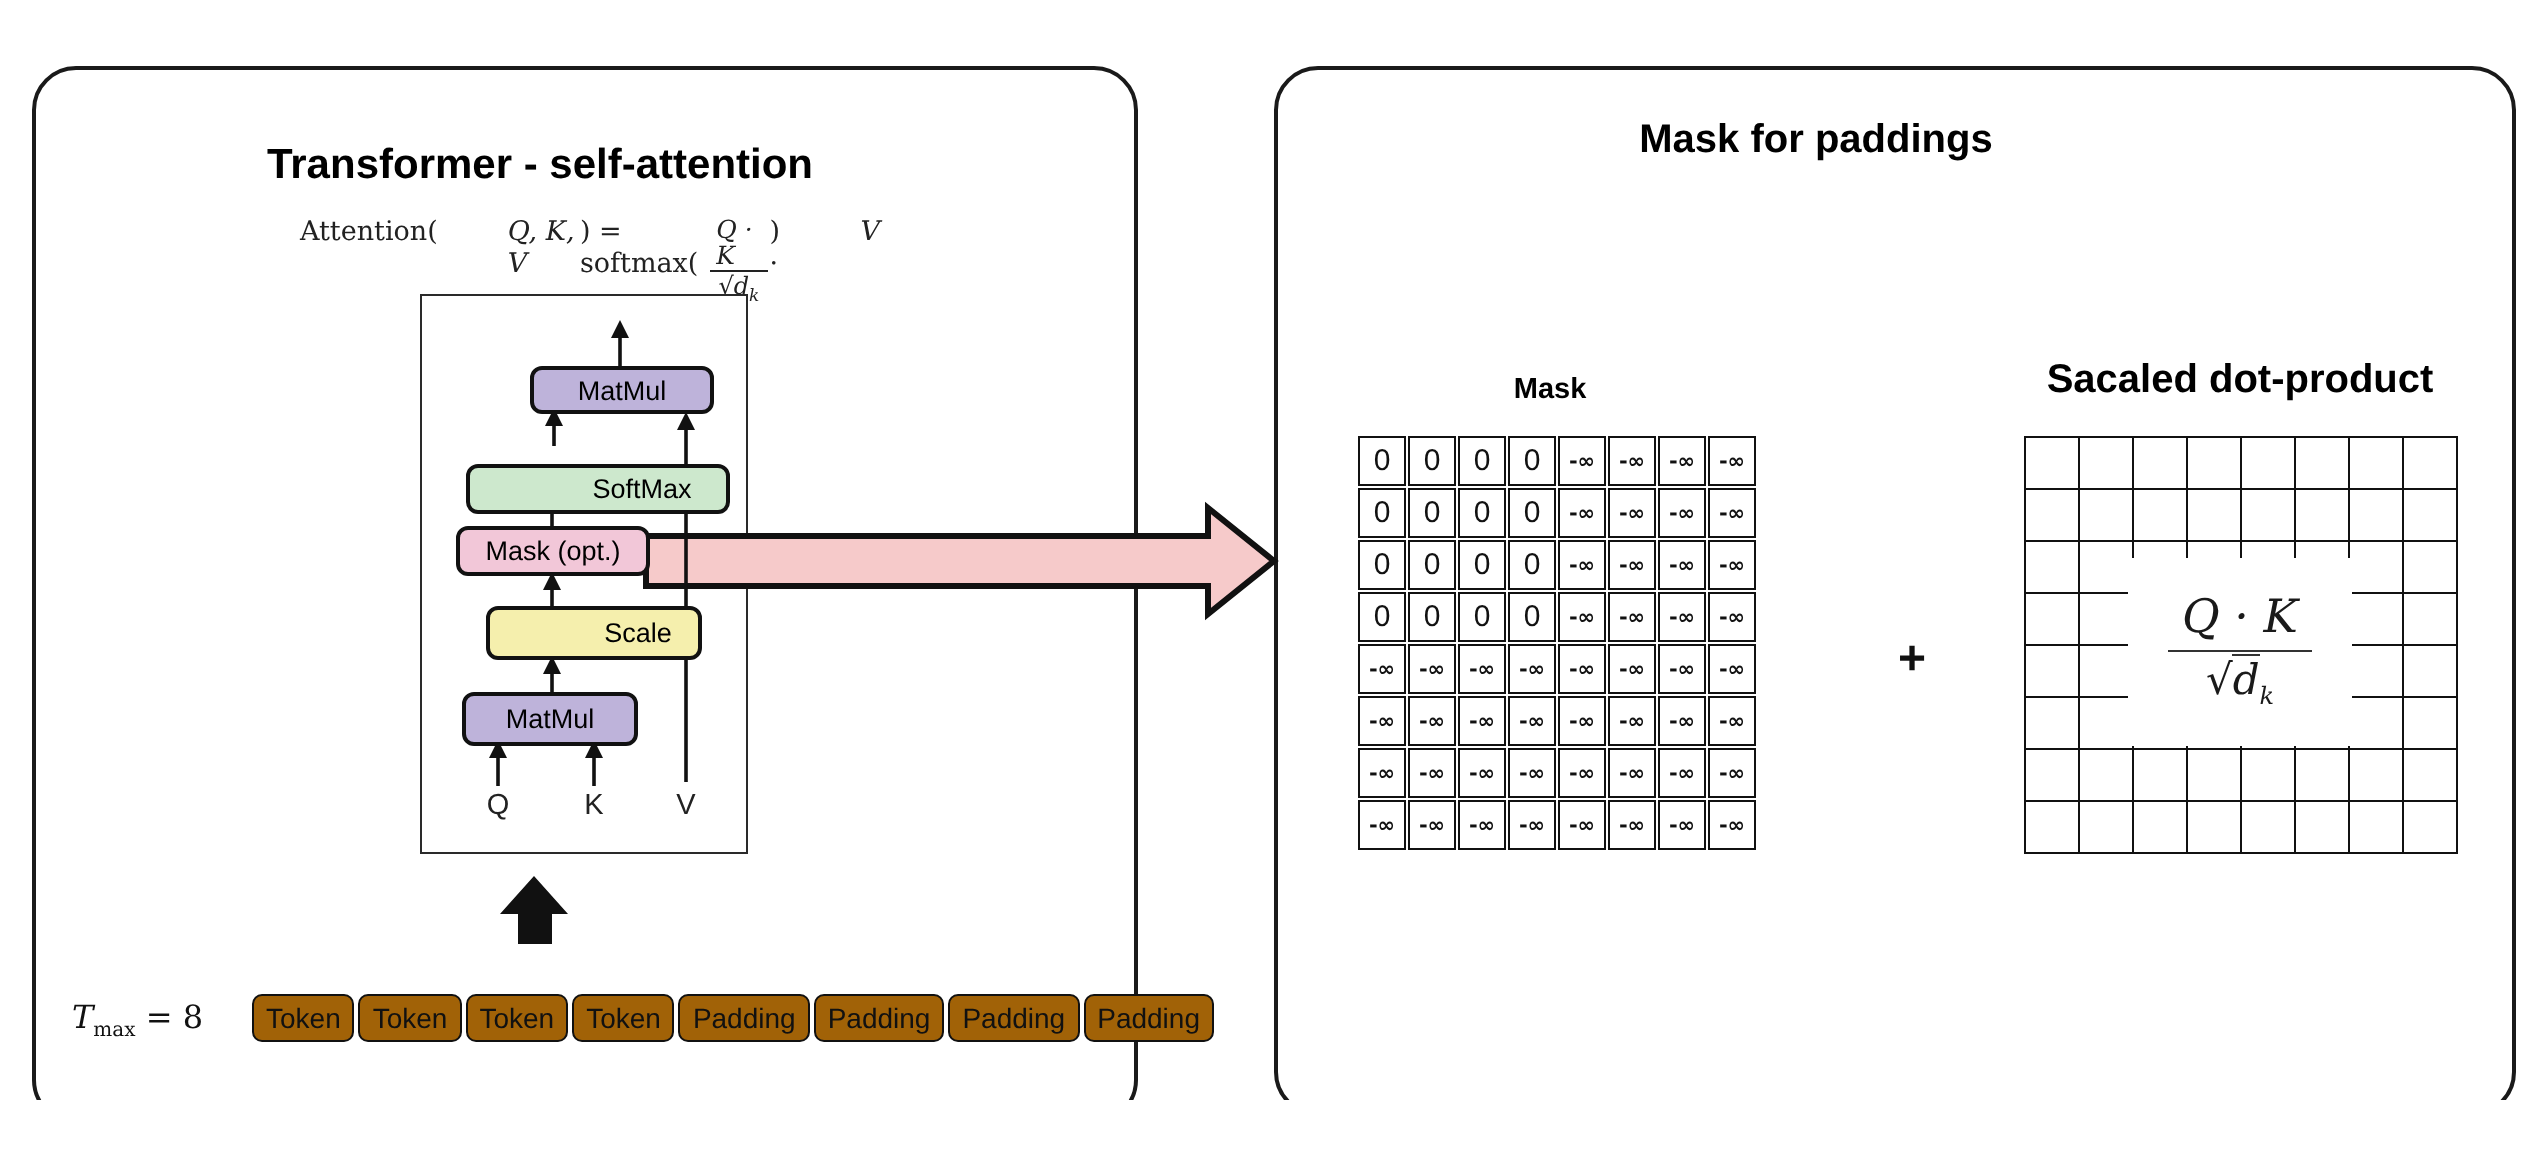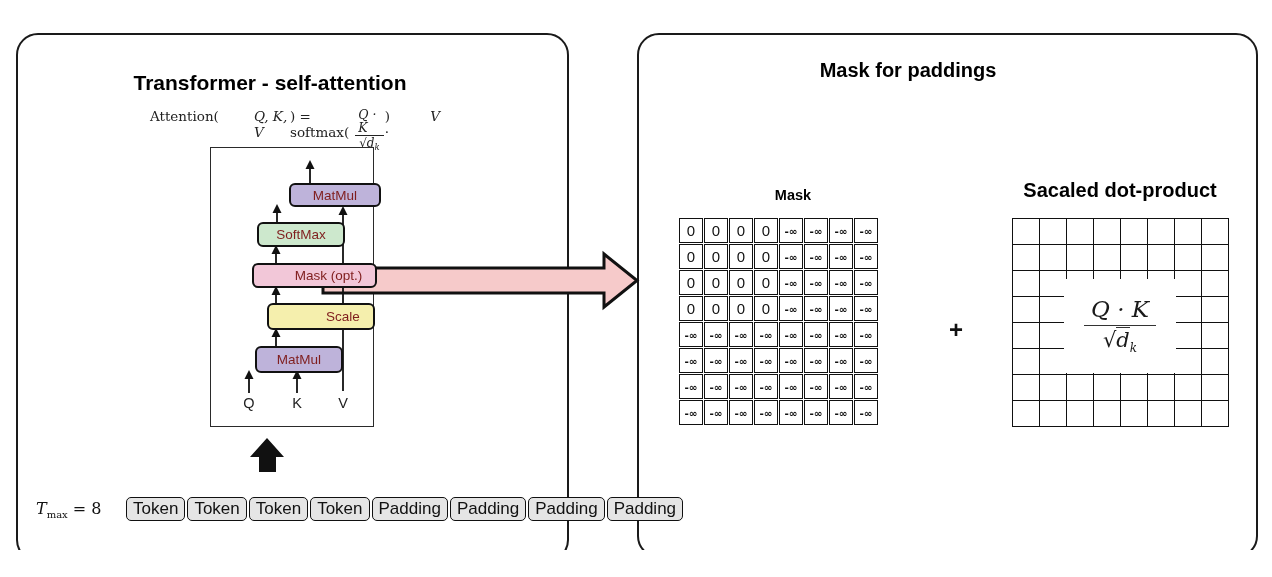--- a/index.html
+++ b/index.html
@@ -20,42 +20,42 @@
   #formula .var{font-style:italic;margin-left:35px;}
   .frac{display:inline-flex;flex-direction:column;align-items:center;line-height:1.05;margin:0 1px;}
   .frac .num{font-style:italic;font-size:12.5px;padding:0 3px 1px 3px;border-bottom:1px solid #222;}
   .frac .den{font-size:12px;padding-top:1px;}
   .rootline{border-top:1px solid #222;font-style:italic;}
   sub.sm{font-size:8.5px;font-style:italic;}
 
   
   #inner-box{left:210px;top:147px;width:162px;height:278px;border:1.5px solid #2a2a2a;background:transparent;}
   .node{position:absolute;border:2px solid #111;border-radius:6px;display:flex;align-items:center;justify-content:center;
-        font-size:13.5px;color:#7f1d1d;z-index:3;margin-left:24px;}
+        font-size:13.5px;color:#000000;z-index:3;}
   #node-matmul-top{left:265px;top:183px;width:88px;height:20px;}
-  #node-softmax{left:233px;top:222px;width:84px;height:21px;}
-  #node-mask{left:228px;top:263px;width:93px;height:21px;padding-left:28px;}
+  #node-softmax{left:233px;top:232px;width:84px;height:21px;padding-left:44px;}
+  #node-mask{left:228px;top:263px;width:93px;height:21px;}
   #node-scale{left:243px;top:303px;width:60px;height:23px;}
   #node-matmul-bottom{left:231px;top:346px;width:84px;height:23px;}
   .qkv{position:absolute;width:16px;text-align:center;font-size:14.5px;color:#222;top:395px;}
   #label-q{left:241px;} #label-k{left:289px;} #label-v{left:335px;}
 
   #arrows-svg{position:absolute;left:0;top:0;width:1272px;height:577px;z-index:2;pointer-events:none;}
 
   
   #tmax{left:36px;top:499px;font-family:"DejaVu Serif",serif;font-size:16px;color:#111;}
   #tmax .t{font-style:italic;}
   #tmax sub{font-size:10px;}
   #token-row{left:126px;top:497px;display:flex;gap:2px;}
-  .token-box{height:22px;padding:0 6px;border:1.6px solid #111;border-radius:5px;background:#e5e5e5;
-             display:flex;align-items:center;justify-content:center;font-size:17px;color:#111;white-space:nowrap;}
+  .token-box{height:22px;padding:0 6px;border:1.6px solid #111;border-radius:5px;background:#a16207;
+             display:flex;align-items:center;justify-content:center;font-size:14px;color:#111;white-space:nowrap;}
 
   
   .sub-title{font-weight:bold;color:#000;text-align:center;}
-  #mask-title{left:753px;top:187px;width:80px;font-size:14.5px;}
+  #mask-title{left:735px;top:187px;width:80px;font-size:14.5px;}
   #scaled-title{left:1007px;top:179px;width:226px;font-size:20px;}
   #plus-sign{left:944px;top:316px;width:24px;text-align:center;font-size:24px;font-weight:bold;}
 
   
   #mask-matrix{left:678px;top:217px;border-collapse:separate;border-spacing:1px;}
   #mask-matrix td{width:22px;height:23px;border:1.5px solid #111;text-align:center;vertical-align:middle;padding:0;background:#fff;}
   #mask-matrix td.cell-zero{font-size:15px;color:#111;font-family:"Liberation Sans",sans-serif;}
   #mask-matrix td.cell-inf{font-size:10.5px;font-weight:bold;color:#111;font-family:"DejaVu Sans",sans-serif;}
 
   

